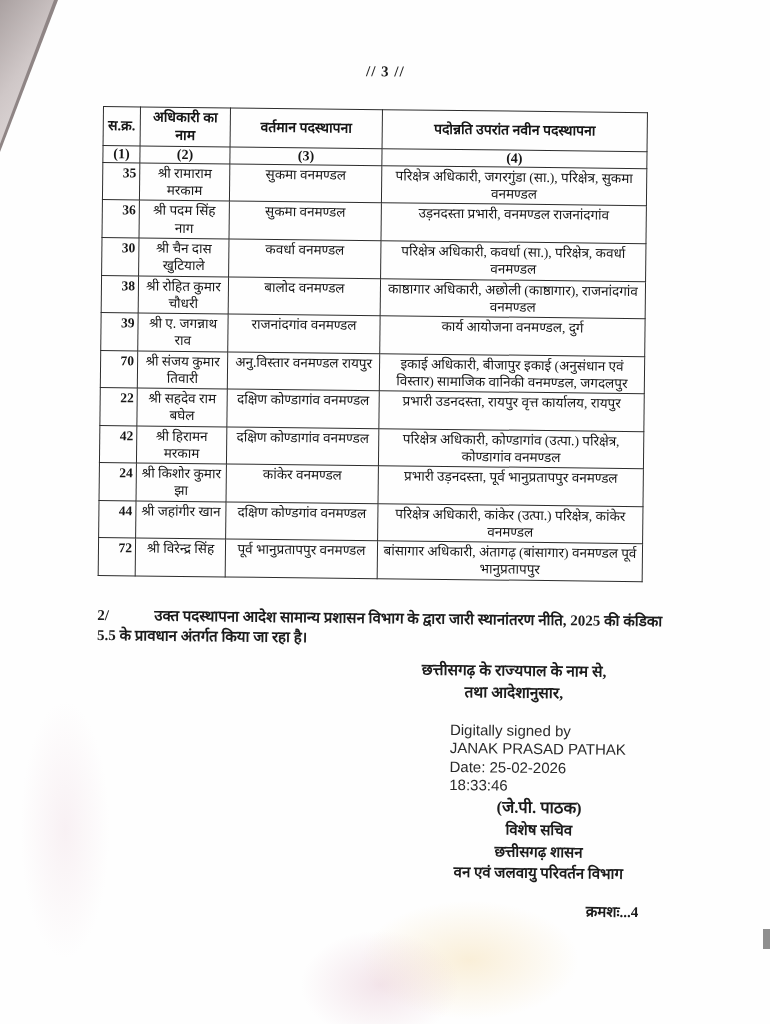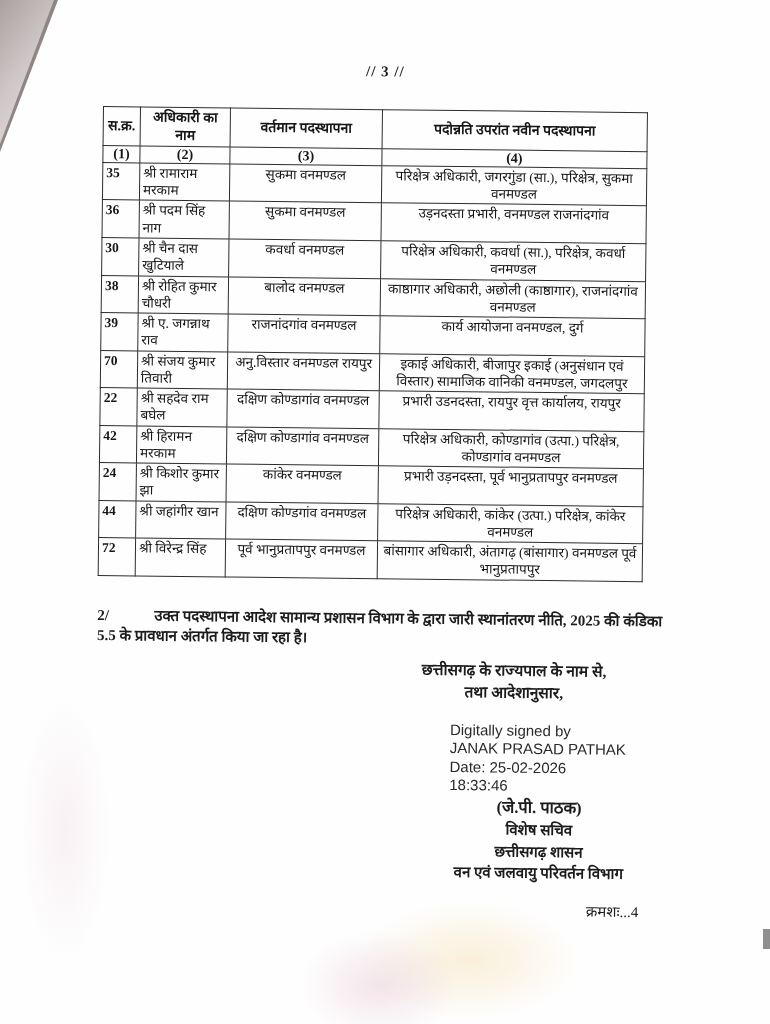--- a/index.html
+++ b/index.html
@@ -65,22 +65,22 @@
   table.postings th, table.postings td {
     border: 1.6px solid #2d2d2d;
     padding: 1px 3px;
     vertical-align: top;
   }
   table.postings thead th { text-align: center; vertical-align: middle; font-weight: bold; font-size: 14px; }
   tr.idx-row th { padding: 0 2px; font-size: 13px; line-height: 1.15; font-weight: bold; }
   col.c1 { width: 37px; }
   col.c2 { width: 90px; }
   col.c3 { width: 152px; }
-  td.c-sno { text-align: left; font-weight: 600; }
-  td.c-name { text-align: left; margin-left: 19px; }
+  td.c-sno { text-align: right; font-weight: 600; }
+  td.c-name { text-align: center; margin-left: 19px; }
   td.c-cur { text-align: center; }
   td.c-new { text-align: center; }
   
   .para {
     position: absolute; left: 103px; top: 605px; width: 572px;
     font-size: 15px; line-height: 1.35; font-weight: 600;
     margin: 0;
   }
   .para .para-num { display: inline-block; width: 57px; font-weight: 600; }
   .authority {
@@ -94,21 +94,21 @@
     text-align: left;
   }
   .sign-block {
     position: absolute; left: 402px; top: 791px; width: 290px;
     text-align: center; line-height: 1.45;
   }
   .sign-name { font-size: 16.5px; font-weight: 700; }
   .sign-line { font-size: 15px; font-weight: 600; }
   .continuation {
     position: absolute; left: 595px; top: 895px;
-    font-size: 15px; font-weight: 400;
+    font-size: 15px; font-weight: 700;
   }
 </style>
 </head>
 <body>
 
 <div class="page">
 
   <div class="corner-fold-outer"></div>
   <div class="corner-fold-inner"></div>
   <div class="blotch b1"></div>

